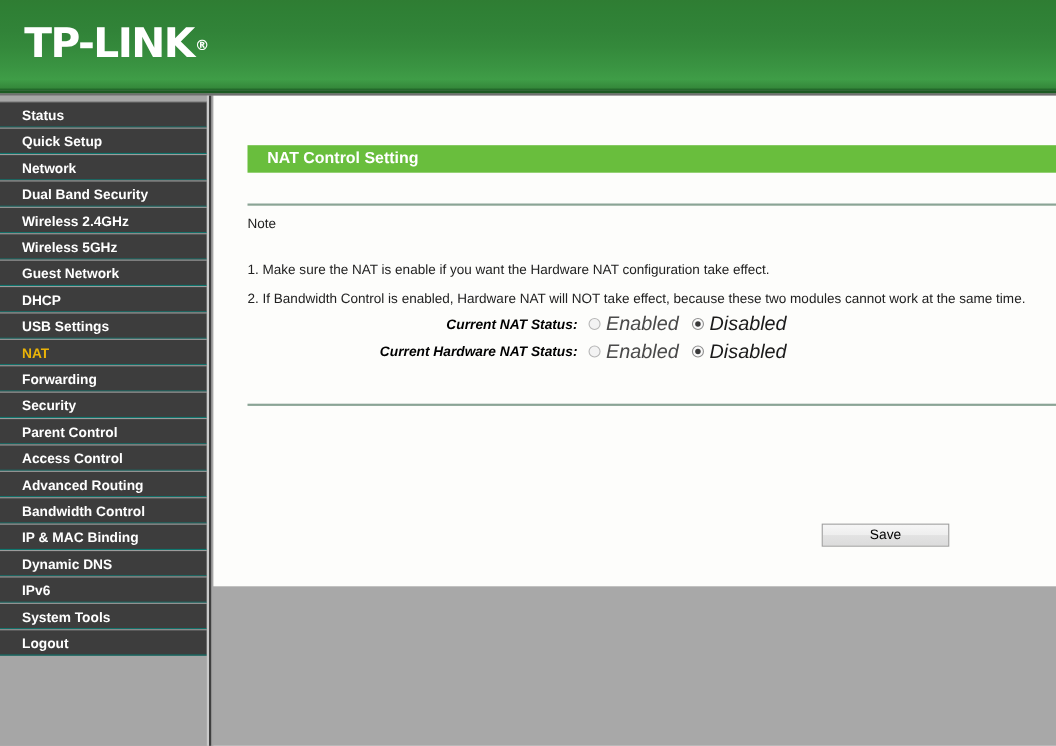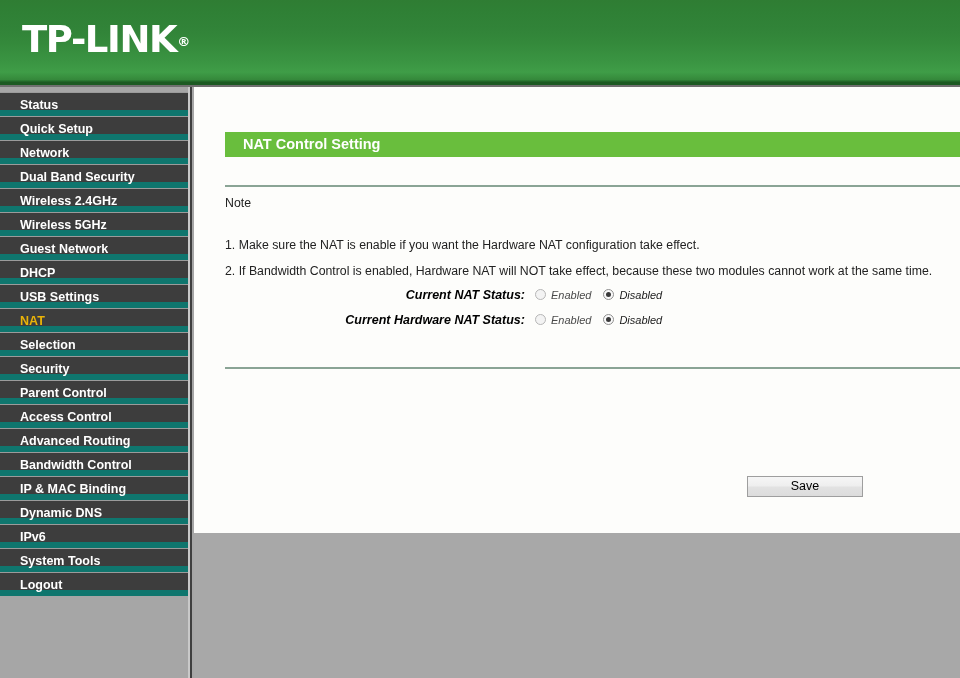--- a/index.html
+++ b/index.html
@@ -87,21 +87,21 @@
     position: absolute;
     left: 0;
     top: 5px;
     width: 188px;
   }
   .menu-item {
     position: relative;
     height: 24px;
     background: #3d3d3d;
     border-top: 1px solid #9b9b9b;
-    border-bottom: 6px solid #0f766e;
+    border-bottom: 1px solid #0f766e;
     color: #ffffff;
     font-size: 12.5px;
     font-weight: bold;
     line-height: 24px;
     padding-left: 20px;
     box-sizing: border-box;
     white-space: nowrap;
     cursor: pointer;
   }
   .menu-item.active {
@@ -226,21 +226,21 @@
     content: "";
     position: absolute;
     left: 2px;
     top: 2px;
     width: 5px;
     height: 5px;
     border-radius: 50%;
     background: #3a3a3a;
   }
   .radio-text {
-    font-size: 11px;
+    font-size: 18px;
     color: #1a1a1a;
     white-space: nowrap;
     text-align: center;
   }
   .radio-opt.dim .radio-text { color: #4a4a4a; }
 
   .save-button {
     position: absolute;
     left: 553px;
     top: 377px;
@@ -273,21 +273,21 @@
         <div class="menu-item">Status</div>
         <div class="menu-item">Quick Setup</div>
         <div class="menu-item">Network</div>
         <div class="menu-item">Dual Band Security</div>
         <div class="menu-item">Wireless 2.4GHz</div>
         <div class="menu-item">Wireless 5GHz</div>
         <div class="menu-item">Guest Network</div>
         <div class="menu-item">DHCP</div>
         <div class="menu-item">USB Settings</div>
         <div class="menu-item active">NAT</div>
-        <div class="menu-item">Selection</div>
+        <div class="menu-item">Forwarding</div>
         <div class="menu-item">Security</div>
         <div class="menu-item">Parent Control</div>
         <div class="menu-item">Access Control</div>
         <div class="menu-item">Advanced Routing</div>
         <div class="menu-item">Bandwidth Control</div>
         <div class="menu-item">IP &amp; MAC Binding</div>
         <div class="menu-item">Dynamic DNS</div>
         <div class="menu-item">IPv6</div>
         <div class="menu-item">System Tools</div>
         <div class="menu-item">Logout</div>

